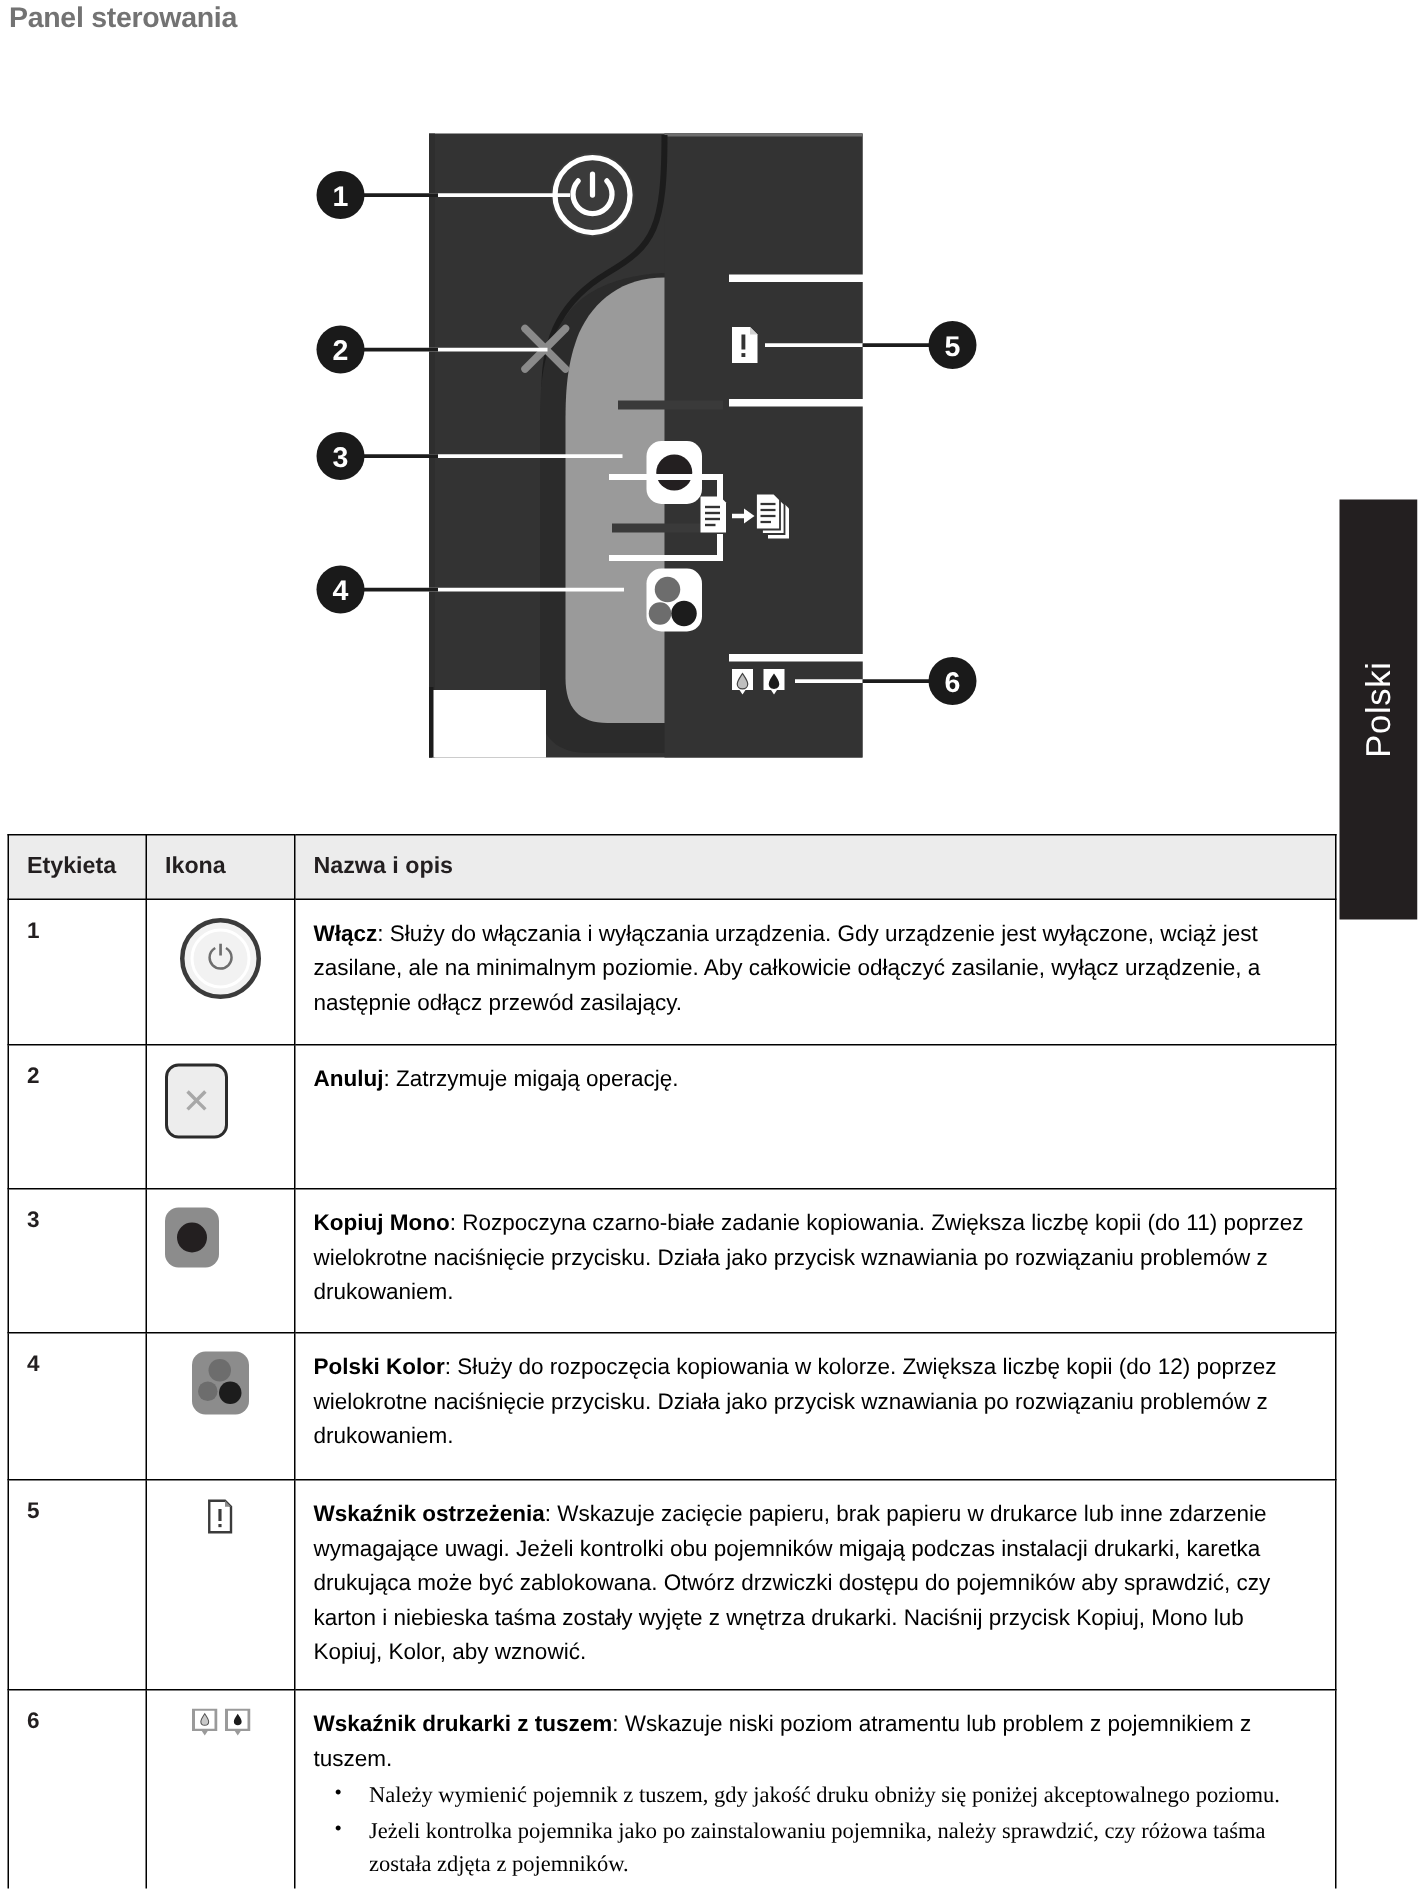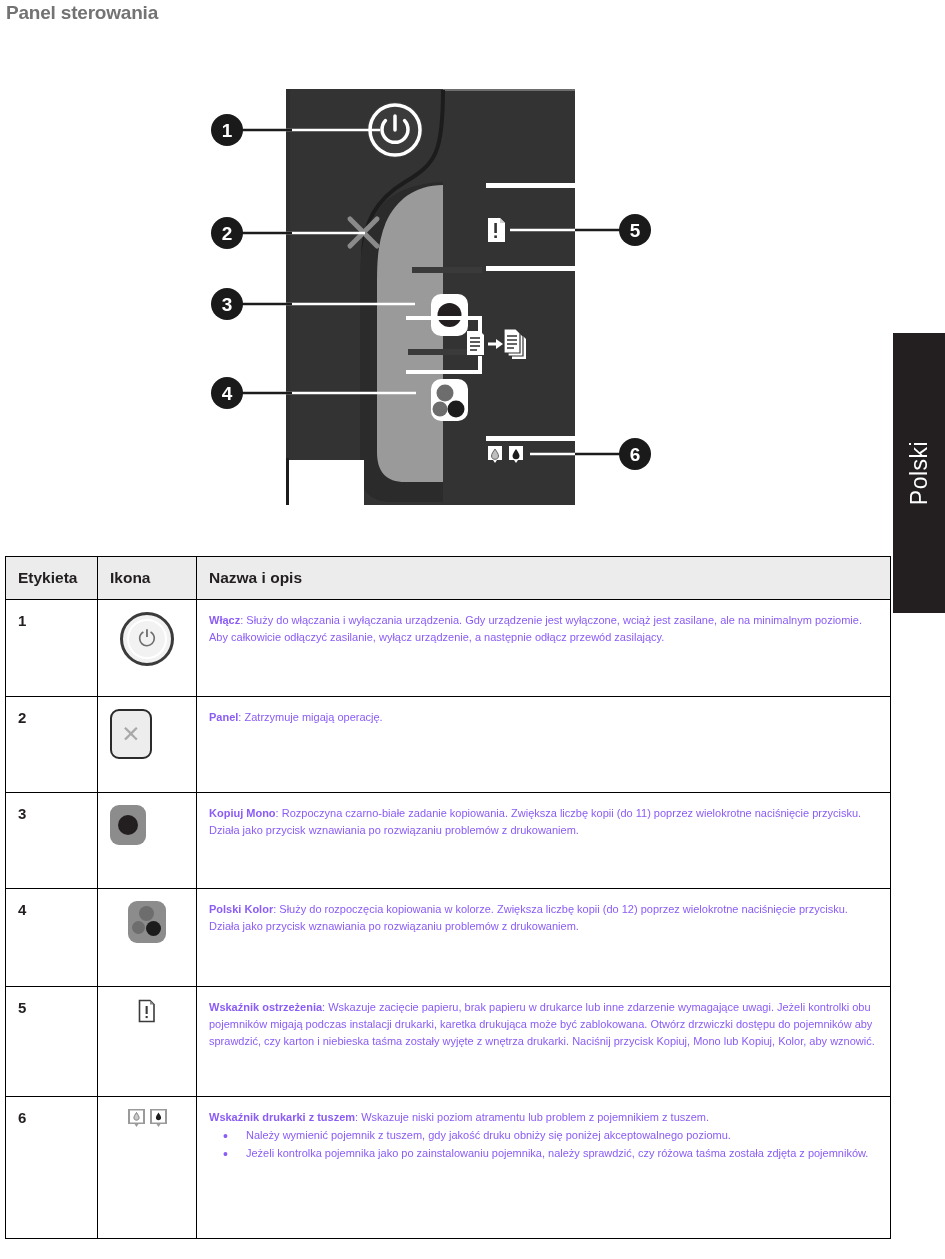--- a/index.html
+++ b/index.html
@@ -91,36 +91,37 @@
     font-size: 15px;
     font-weight: bold;
     color: #231f20;
     padding: 8px 0 0 11px;
   }
   td.cell-icon {
     text-align: center;
     padding-top: 10px;
   }
   td.cell-desc {
-    font-size: 11px;
+    font-size: 15px;
     line-height: 1.53;
-    color: #8b5cf6;
+    color: #000000;
     padding: 7px 12px 8px 11px;
   }
   td.cell-desc b { font-weight: bold; }
 
   .desc-list {
     margin: 0;
     padding: 0;
     list-style: none;
   }
   .desc-list li {
     position: relative;
     padding-left: 37px;
     margin-top: 1px;
+    font-family: Liberation Serif, serif;
   }
   .desc-list li:before {
     content: "\2022";
     position: absolute;
     left: 14px;
     top: -1px;
     font-size: 14px;
   }
 
   
@@ -370,21 +371,21 @@
         <b>Włącz</b><span>: </span><span>Służy do włączania i wyłączania urządzenia. Gdy urządzenie jest wyłączone, wciąż jest zasilane, ale na minimalnym poziomie. Aby całkowicie odłączyć zasilanie, wyłącz urządzenie, a następnie odłącz przewód zasilający.</span>
       </td>
     </tr>
 
     <tr class="r2">
       <td class="cell-label">2</td>
       <td class="cell-icon">
         <span class="ic ic-cancel">✕</span>
       </td>
       <td class="cell-desc">
-        <b>Panel</b><span>: </span><span>Zatrzymuje migają operację.</span>
+        <b>Anuluj</b><span>: </span><span>Zatrzymuje migają operację.</span>
       </td>
     </tr>
 
     <tr class="r3">
       <td class="cell-label">3</td>
       <td class="cell-icon">
         <span class="ic ic-mono">
               <span class="dot"></span>
             </span>
       </td>

